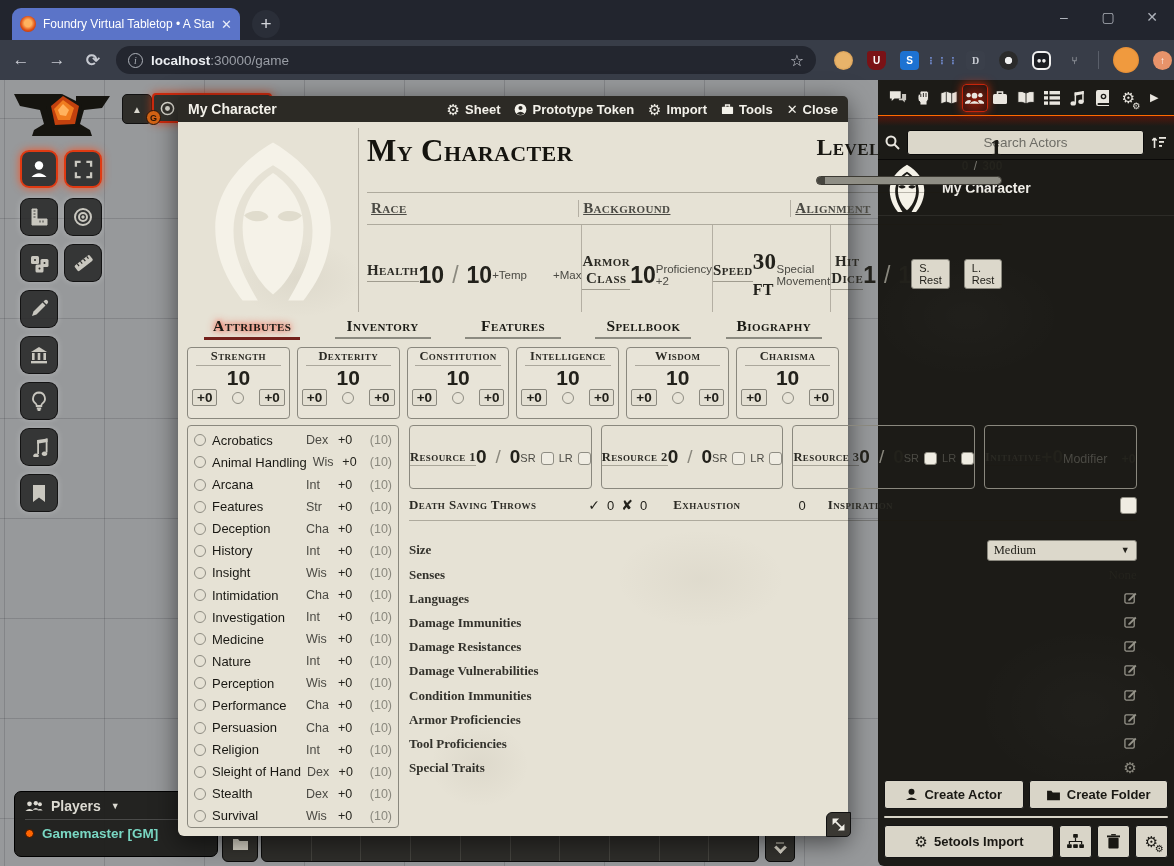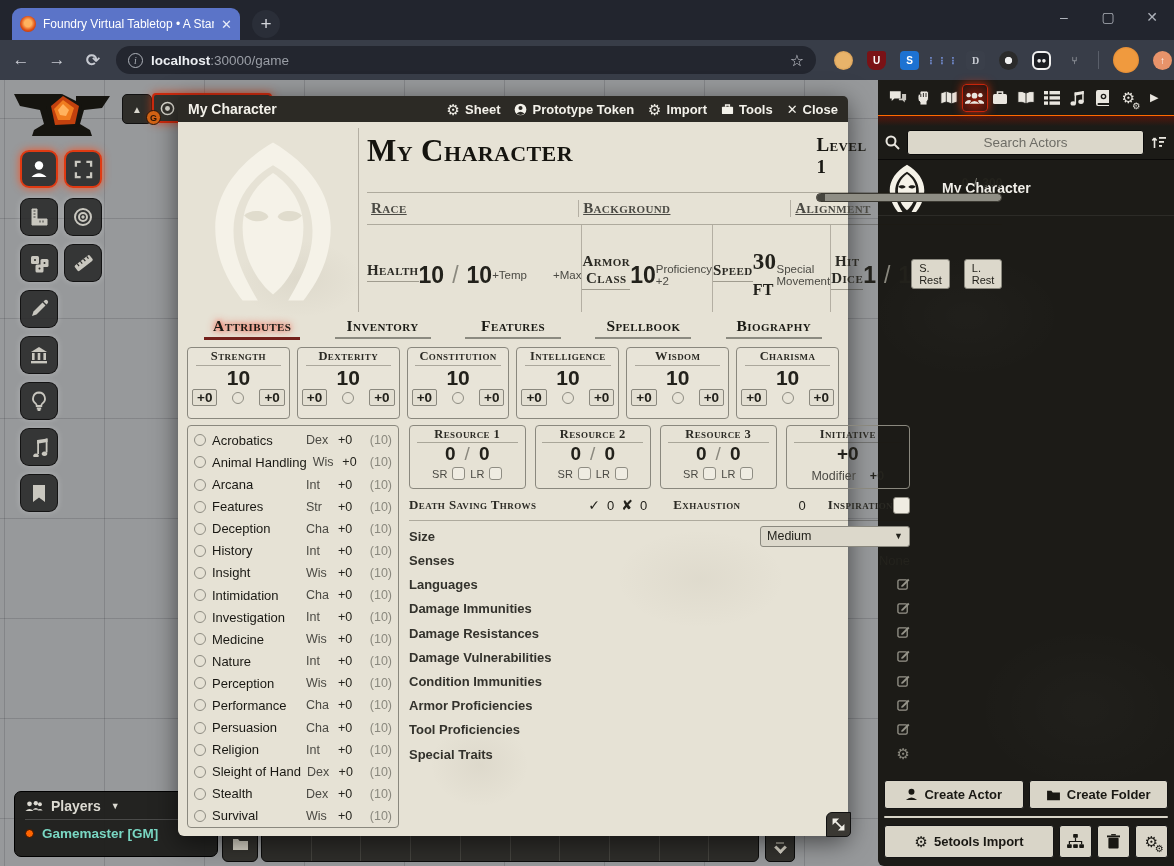--- a/index.html
+++ b/index.html
@@ -88,21 +88,21 @@
                       radial-gradient(70px 60px at 45% 90%, rgba(110,100,80,.07), transparent 70%);
     display:flex; flex-direction:column; color:#191813; }
   .hline { border:none; border-top:1px solid rgba(30,25,15,.28); }
 
   #sheet-top { display:flex; height:184px; flex:none; }
   #portrait { width:172px; flex:none; border-right:1px solid rgba(30,25,15,.25); display:flex; align-items:center; justify-content:center; }
   #summary { flex:1; margin-left:8px; display:flex; flex-direction:column; }
   #name-row { display:flex; align-items:flex-start; padding-top:6px; height:64px; }
   #char-name { font-size:31px; line-height:1.1; color:#15140f; }
   #level-block { margin-left:auto; width:186px; }
-  #level-line { display:flex; justify-content:space-between; font-size:19px;flex-direction:column; }
+  #level-line { display:flex; justify-content:space-between; font-size:24px; }
   #xp-line { text-align:right; font-size:12px; font-weight:bold; color:#24231d; margin-top:-2px; }
   #xp-line .slash { color:#7a7971; font-weight:normal; padding:0 2px; }
   #xp-bar { margin-top:3px; height:9px; border:1px solid #3c3a33; border-radius:5px; background:#8f8e85; position:relative; overflow:hidden; }
   #xp-fill { position:absolute; left:0; top:0; bottom:0; width:8px; background:#46453e; border-radius:5px 0 0 5px; }
   #fields-row { display:flex; height:31px; align-items:center; }
   .field-cell { flex:1; font-size:15px; color:#4b4a44; padding-left:4px;text-decoration:underline; }
   .field-cell + .field-cell { border-left:1px solid rgba(30,25,15,.25); }
   #stats-row { flex:1; display:flex; }
   .stat-cell { flex:1; display:flex; flex-direction:row; align-items:center; padding-top:6px; }
   .stat-cell + .stat-cell { border-left:1px solid rgba(30,25,15,.25); }
@@ -131,38 +131,38 @@
   #sheet-main { flex:1; display:flex; margin-top:6px; min-height:0; }
   #skills-box { width:212px; flex:none; border:1px solid #8a887e; border-radius:4px; padding:3px 6px 0 6px; overflow:hidden; }
   .skill-row { height:22.1px; display:flex; align-items:center; gap:6px; }
   .skill-name { font-size:13px; color:#191813; flex:1; white-space:nowrap; }
   .skill-abil { font-size:12.5px; color:#4b4a44; width:26px; }
   .skill-mod { font-size:12.5px; color:#24231d; width:22px; }
   .skill-passive { font-size:12.5px; color:#8a887e; width:26px; text-align:right; }
 
   #right-col { flex:1; margin-left:10px; display:flex; flex-direction:column; }
   #resources-row { height:64px; flex:none; display:flex; gap:9px; }
-  .res-box { flex:1; border:1px solid #8a887e; border-radius:4px; display:flex; flex-direction:column; align-items:center; padding-top:1px; }
+  .res-box { flex:1; border:1px solid #8a887e; border-radius:4px; display:flex; flex-direction:row; align-items:center; padding-top:1px; }
   .res-label { font-size:12.5px; color:#2b2a24; width:88%; text-align:center; border-bottom:1px solid rgba(30,25,15,.3); white-space:nowrap; }
   .res-values { font-size:19px; font-weight:bold; color:#22211b; display:flex; gap:9px; line-height:1.2; }
   .res-values .slash { color:#8a887e; font-weight:normal; }
   .res-foot { display:flex; align-items:center; gap:5px; font-size:11px; color:#4b4a44; margin-top:1px; }
   .cb { width:13px; height:13px; border:1px solid #8f8d83; border-radius:3px; background:#efece2; }
   .init-sub { font-size:12.5px; color:#4b4a44; display:flex; gap:14px; margin-top:3px; }
   .init-sub b { color:#24231d; }
 
   #counters-row { height:28px; flex:none; display:flex; align-items:center; margin-top:4px; border-bottom:1px solid rgba(30,25,15,.28); padding-bottom:3px; }
   .cnt-label { font-size:13px; color:#2b2a24; white-space:nowrap; }
   .death-marks { display:flex; align-items:center; gap:7px; margin-left:52px; font-size:13px; color:#24231d; }
   .death-marks .mk { font-weight:bold; font-size:14px; }
   #exh-label { margin-left:26px; } #exh-val { margin-left:58px; font-size:13px; color:#24231d; }
   #insp-label { margin-left:22px; }
   #insp-box { margin-left:auto; width:17px; height:17px; border:1px solid #8f8d83; border-radius:3px; background:#efece2; }
 
-  #traits { margin-top:3px; }
+  #traits { margin-top:17px;font-family:Liberation Serif, serif; }
   .trait-row { height:24.2px; display:flex; align-items:center; }
   .trait-label { font-size:13px; font-weight:bold; color:#33322c; }
   .trait-right { margin-left:auto; display:flex; align-items:center;text-align:center; }
   .trait-select { width:150px; height:21px; background:#dcd8cb; border:1px solid #8a887e; border-radius:3px;
     font-size:12.5px; color:#24231d; display:flex; align-items:center; padding:0 6px; }
   .trait-select .caret { margin-left:auto; font-size:9px; }
   .trait-value { font-size:13px; color:#24231d; }
   .edit-icon { color:#96948a; } .gear-glyph { color:#8a887e; font-size:15px; }
 
   #resize-handle { position:absolute; left:648px; top:716px; width:25px; height:25px; background:#3a3833;

